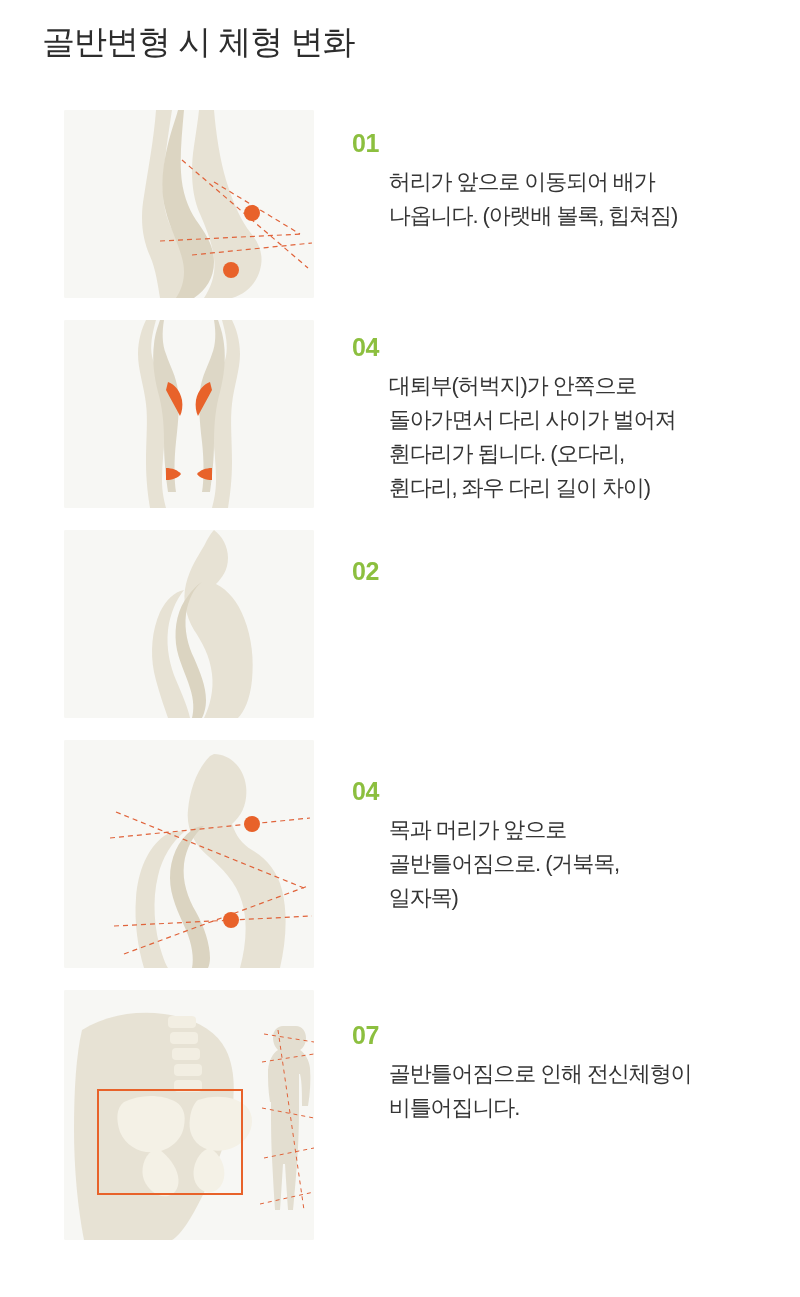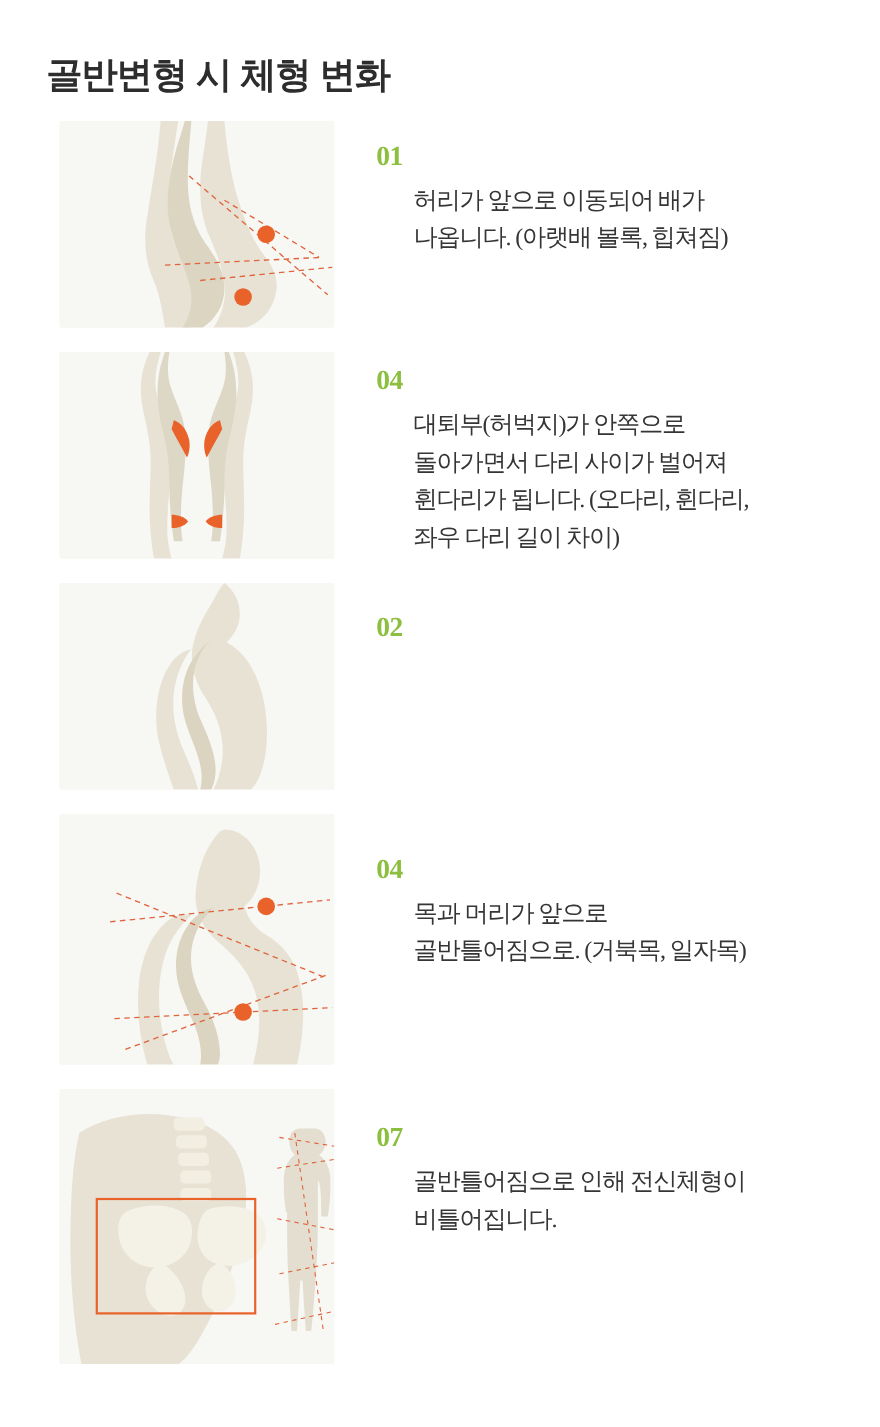--- a/index.html
+++ b/index.html
@@ -18,33 +18,32 @@
   .page {
     position: relative;
     width: 800px;
     height: 1297px;
     box-sizing: border-box;
     padding: 0;
   }
   .title {
     position: absolute;
     left: 42px;
-    top: 46px;
+    top: 20px;
     font-size: 33px;
-    font-weight: bold;
+    font-weight: normal;
     letter-spacing: -1px;
     color: #2d2d2d;
     white-space: nowrap;
   }
   .items {
     position: absolute;
-    left: 6px;
+    left: 16px;
     top: 110px;
     width: 696px;
-    font-family: Liberation Serif, serif;
   }
   .item {
     position: relative;
     display: flex;
     align-items: flex-start;
     margin-bottom: 22px;
     padding-left: 48px;
   }
   .thumb {
     flex: 0 0 auto;

